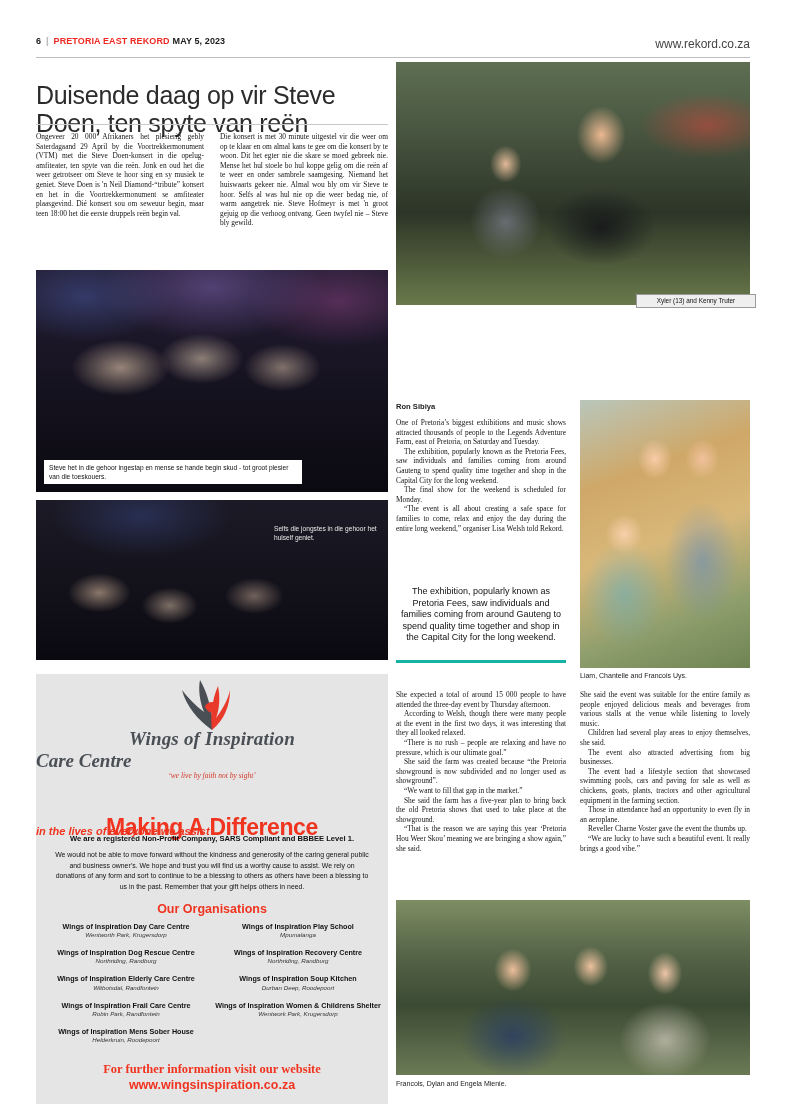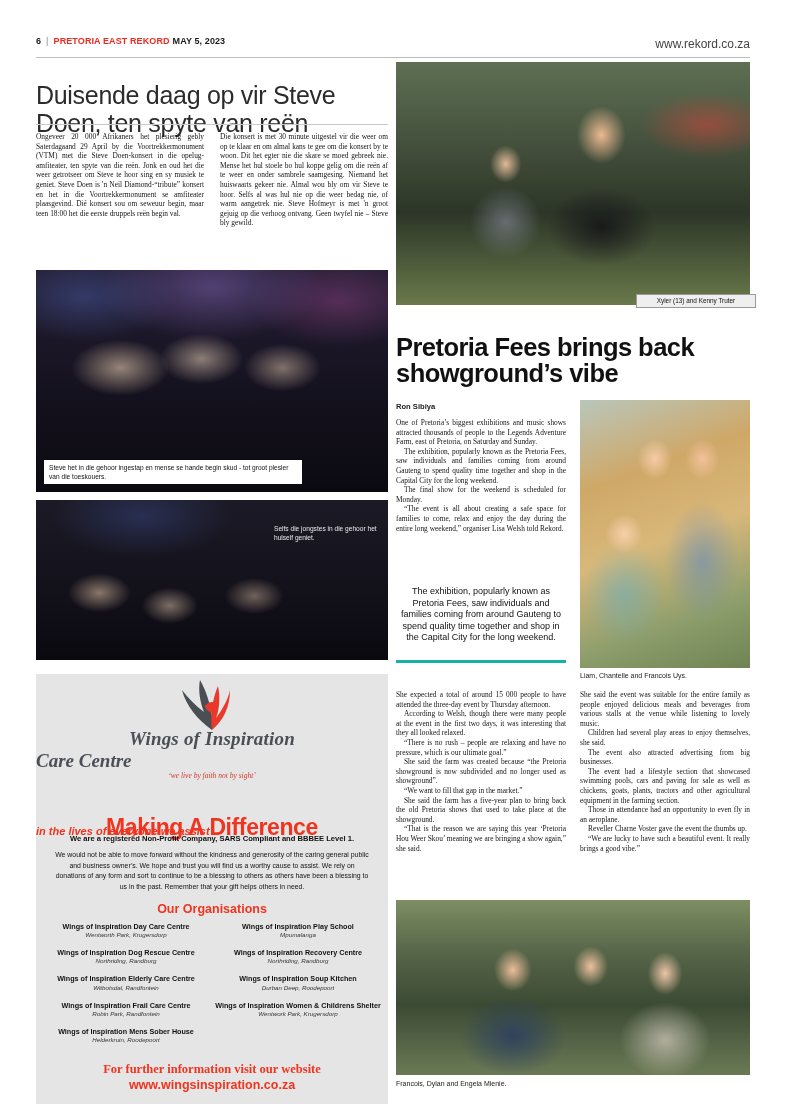--- a/index.html
+++ b/index.html
@@ -225,25 +225,24 @@
     <div class="cap-overlay" style="left:8px;top:190px;width:248px;">Steve het in die gehoor ingestap en mense se hande begin skud - tot groot plesier van die toeskouers.</div>
   </div>
 
   <div class="photo ph-crowd2">
     <div class="cap-dark" style="left:238px;top:24px;width:104px;">Selfs die jongstes in die gehoor het hulself geniet.</div>
   </div>
 
   <div class="photo ph-main"></div>
   <div class="cap-main">Xyler (13) and Kenny Truter</div>
 
-  <h1 class="hl-eng">Pretoria Fees brings back showground’s vibe</h1>
   <div class="byline">Ron Sibiya</div>
 
   <div class="col body-text rcolA">
-    <p class="first">One of Pretoria’s biggest exhibitions and music shows attracted thousands of people to the Legends Adventure Farm, east of Pretoria, on Saturday and Sunday.</p>
+    <p class="first">One of Pretoria’s biggest exhibitions and music shows attracted thousands of people to the Legends Adventure Farm, east of Pretoria, on Saturday and Tuesday.</p>
     <p>The exhibition, popularly known as the Pretoria Fees, saw individuals and families coming from around Gauteng to spend quality time together and shop in the Capital City for the long weekend.</p>
     <p>The final show for the weekend is scheduled for Monday.</p>
     <p>“The event is all about creating a safe space for families to come, relax and enjoy the day during the entire long weekend,” organiser Lisa Welsh told Rekord.</p>
   </div>
 
   <div class="pullquote">The exhibition, popularly known as Pretoria Fees, saw individuals and families coming from around Gauteng to spend quality time together and shop in the Capital City for the long weekend.</div>
   <div class="pq-rule"></div>
 
   <div class="photo ph-trio"></div>
   <div class="cap-under" style="left:580px;top:660px;width:176px;">Liam, Chantelle and Francois Uys.</div>

